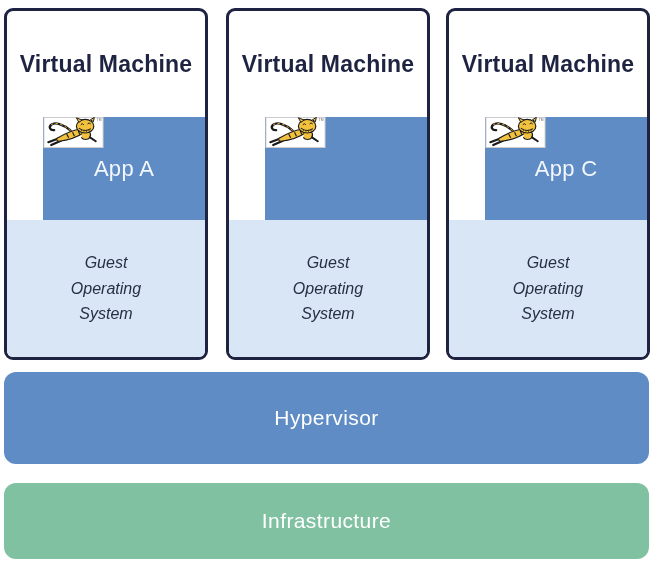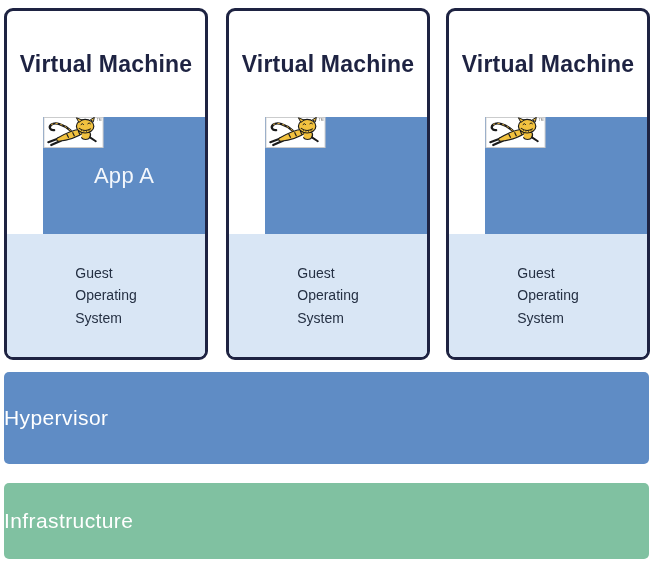--- a/index.html
+++ b/index.html
@@ -33,21 +33,21 @@
     display: flex;
     align-items: center;
     justify-content: center;
     font-weight: bold;
     font-size: 23px;
     letter-spacing: 0.2px;
     color: var(--title-text, #1e2342);
   }
   .app-band {
     position: relative;
-    height: 117px;
+    height: 103px;
     background: var(--band-blue, #5f8cc5);
     display: flex;
     align-items: center;
     justify-content: center;
     margin-left: 36px;
   }
   .tomcat-logo {
     position: absolute;
     left: 0;
     top: 0;
@@ -60,33 +60,35 @@
     color: var(--band-text, #f3f7fc);
     font-size: 22px;
     letter-spacing: 0.3px;
   }
   .guest {
     flex: 1;
     background: var(--guest-bg, #d9e6f5);
     display: flex;
     align-items: center;
     justify-content: center;
+    text-align: center;
     white-space: pre-line;
-    font-size: 14px;
+    font-size: 16px;
     line-height: 1.6;
     color: var(--guest-text, #253043);
+    font-style: italic;
   }
   .bar {
     position: absolute;
     left: 4px;
     width: 645px;
-    border-radius: 5px;
+    border-radius: 12px;
     display: flex;
     align-items: center;
-    justify-content: flex-start;
+    justify-content: center;
     color: #ffffff;
     font-size: 21px;
     letter-spacing: 0.4px;
   }
   .bar-hypervisor { top: 372px; height: 92px; background: var(--band-blue, #5f8cc5); }
   .bar-infrastructure { top: 483px; height: 76px; background: var(--infra-green, #80c1a1); }
 </style>
 </head>
 <body>
 
@@ -167,20 +169,21 @@
           <path d="M48,21 L54,25" stroke="#1a1a1a" stroke-width="2" stroke-linecap="round"></path>
           <ellipse cx="43" cy="9.5" rx="9" ry="7" fill="#f2c23f" stroke="#1a1a1a" stroke-width="1.2"></ellipse>
           <path d="M36.5,5.5 L34,0.8 L40,3.2 Z" fill="#f2c23f" stroke="#1a1a1a" stroke-width="1"></path>
           <path d="M48.5,2.8 L52.5,0.4 L51.5,5 Z" fill="#f2c23f" stroke="#1a1a1a" stroke-width="1"></path>
           <path d="M38.5,8 q1.6,-2.2 3.2,0 M45.5,7.2 q1.6,-2.2 3.2,0" fill="none" stroke="#1a1a1a" stroke-width="1"></path>
           <path d="M36.5,11.5 q6,4.5 12.5,0.5" fill="none" stroke="#1a1a1a" stroke-width="1.1"></path>
           <path d="M39,12.8 l0.4,1.6 M41.5,13.6 l0.3,1.7 M44.3,13.8 l0.2,1.7 M47,13.3 l0.1,1.6" stroke="#1a1a1a" stroke-width="0.7"></path>
           <text x="55" y="4.2" font-size="3.4" fill="#666666">TM</text>
         </svg>
       </span>
+      <span class="app-label">App C</span>
     </div>
     <div class="guest">Guest
 Operating
 System</div>
   </div>
 
   <div class="bar bar-hypervisor">
     <span>Hypervisor</span>
   </div>
 

